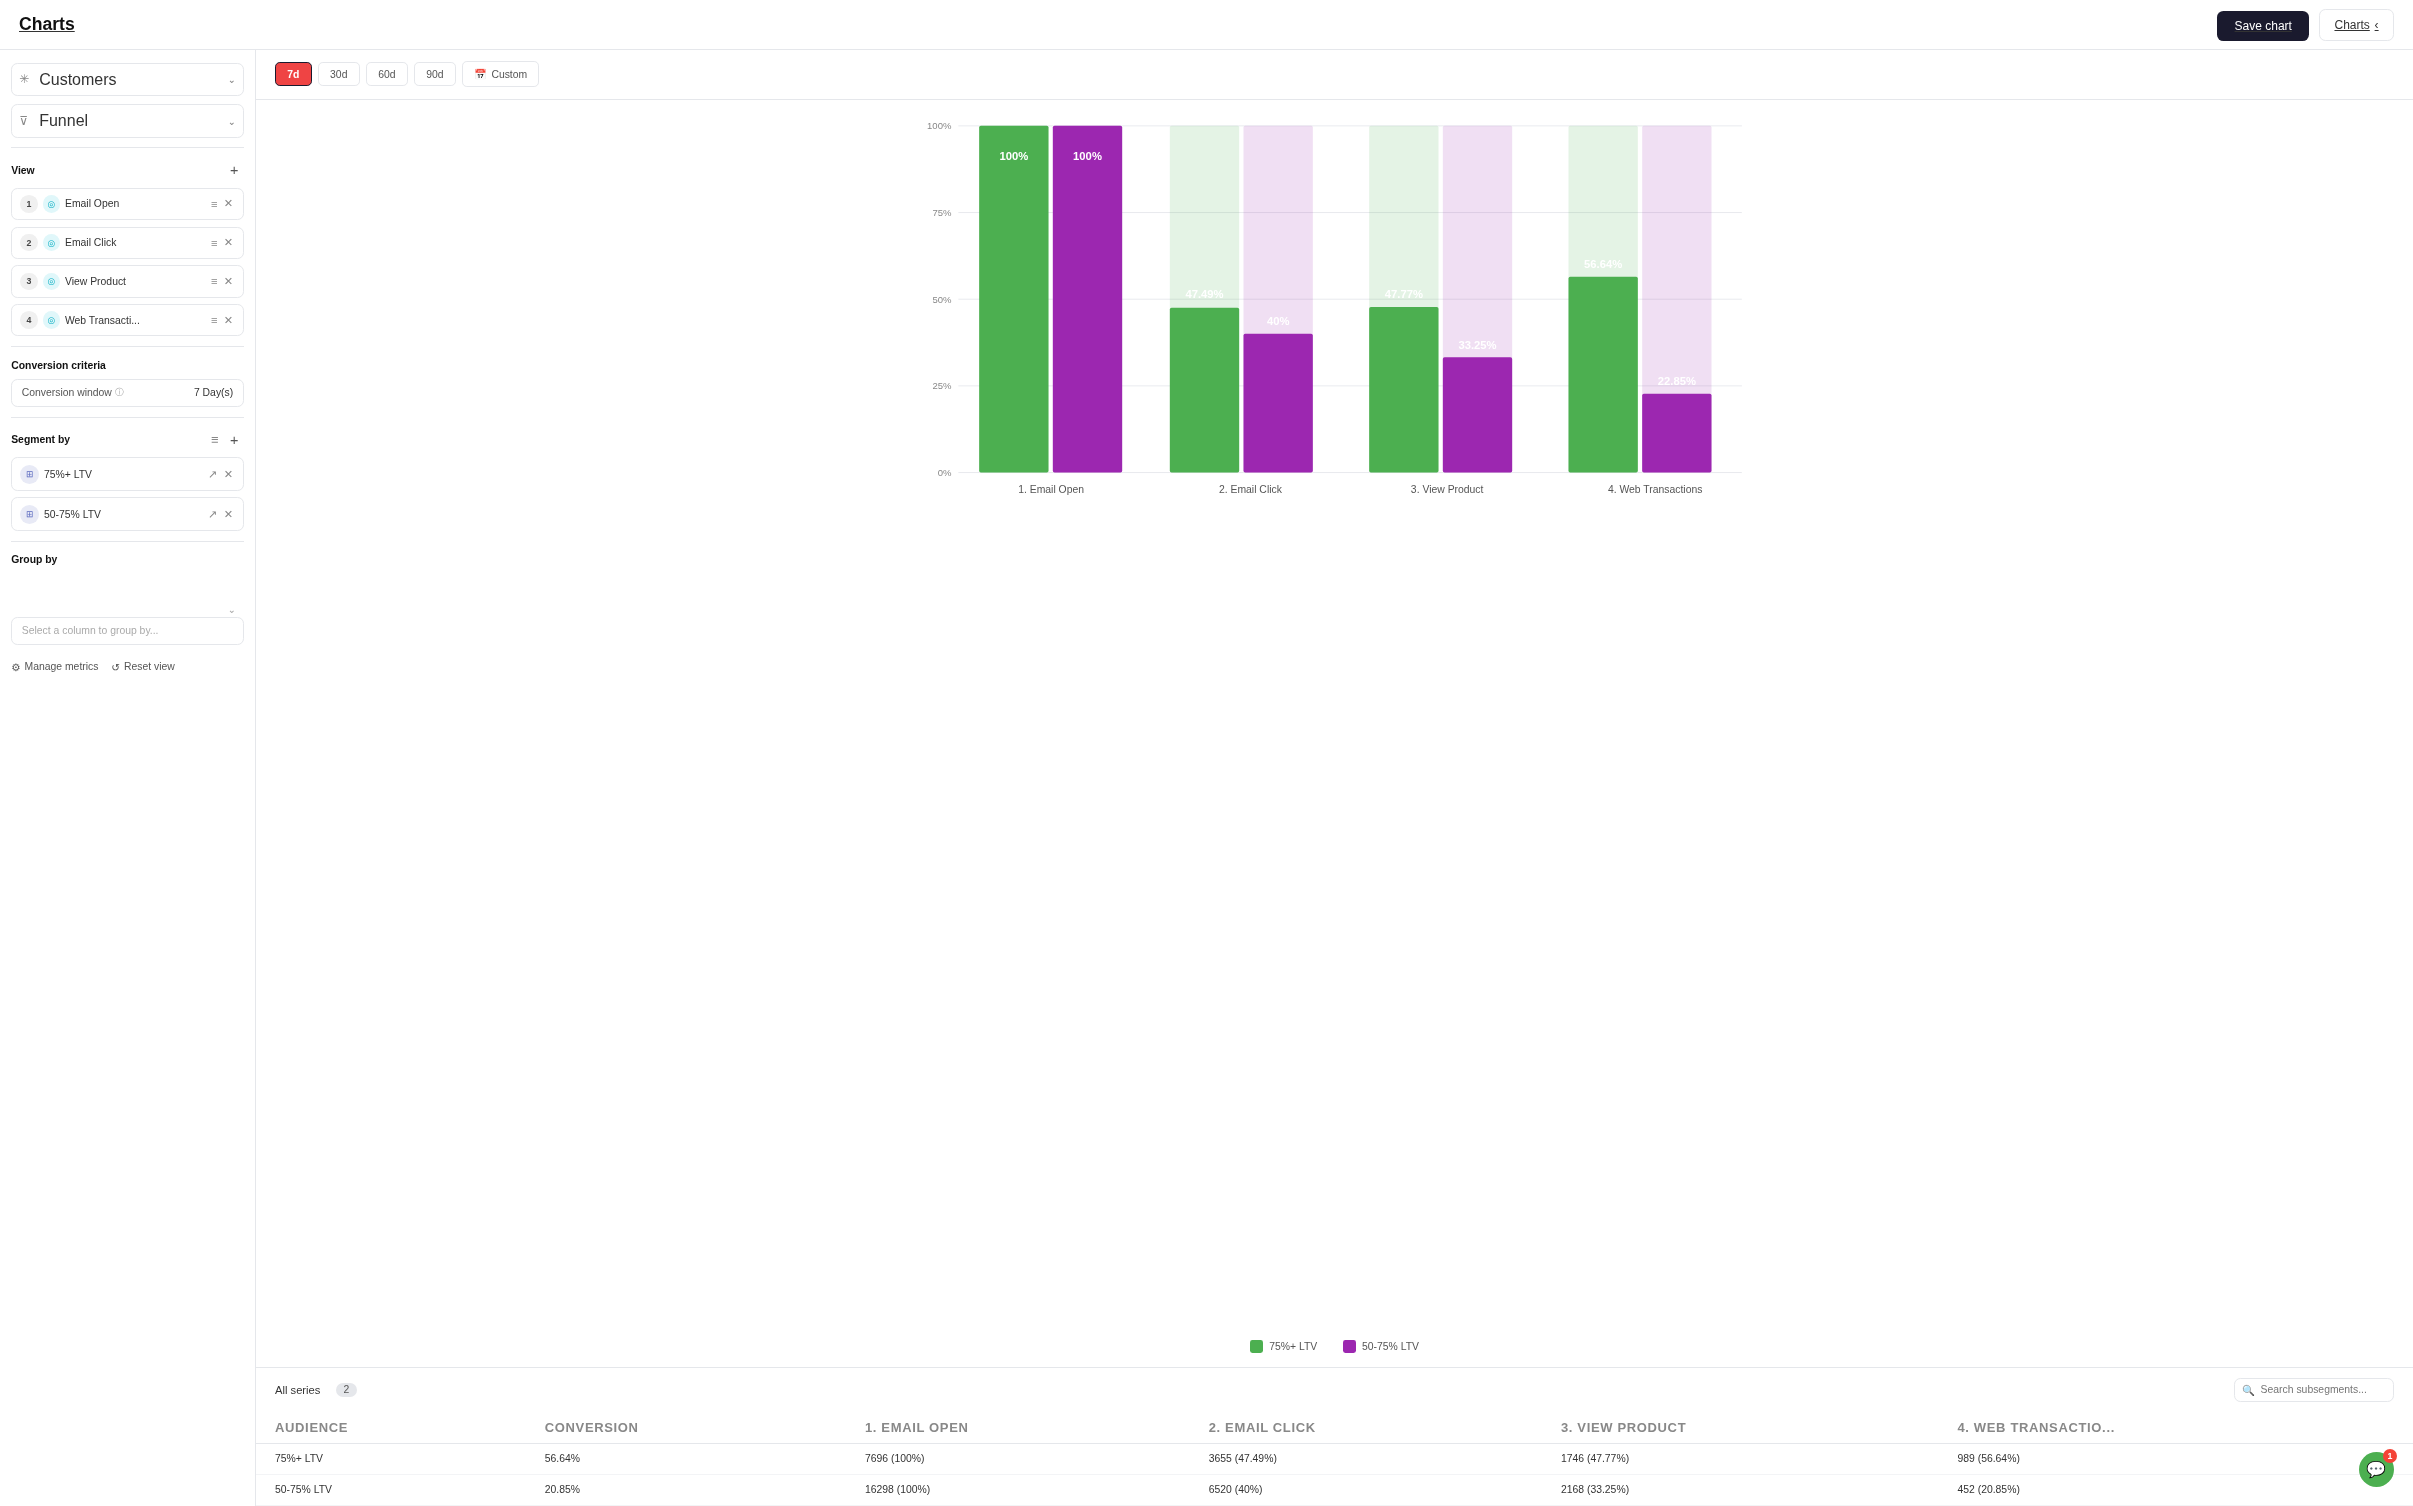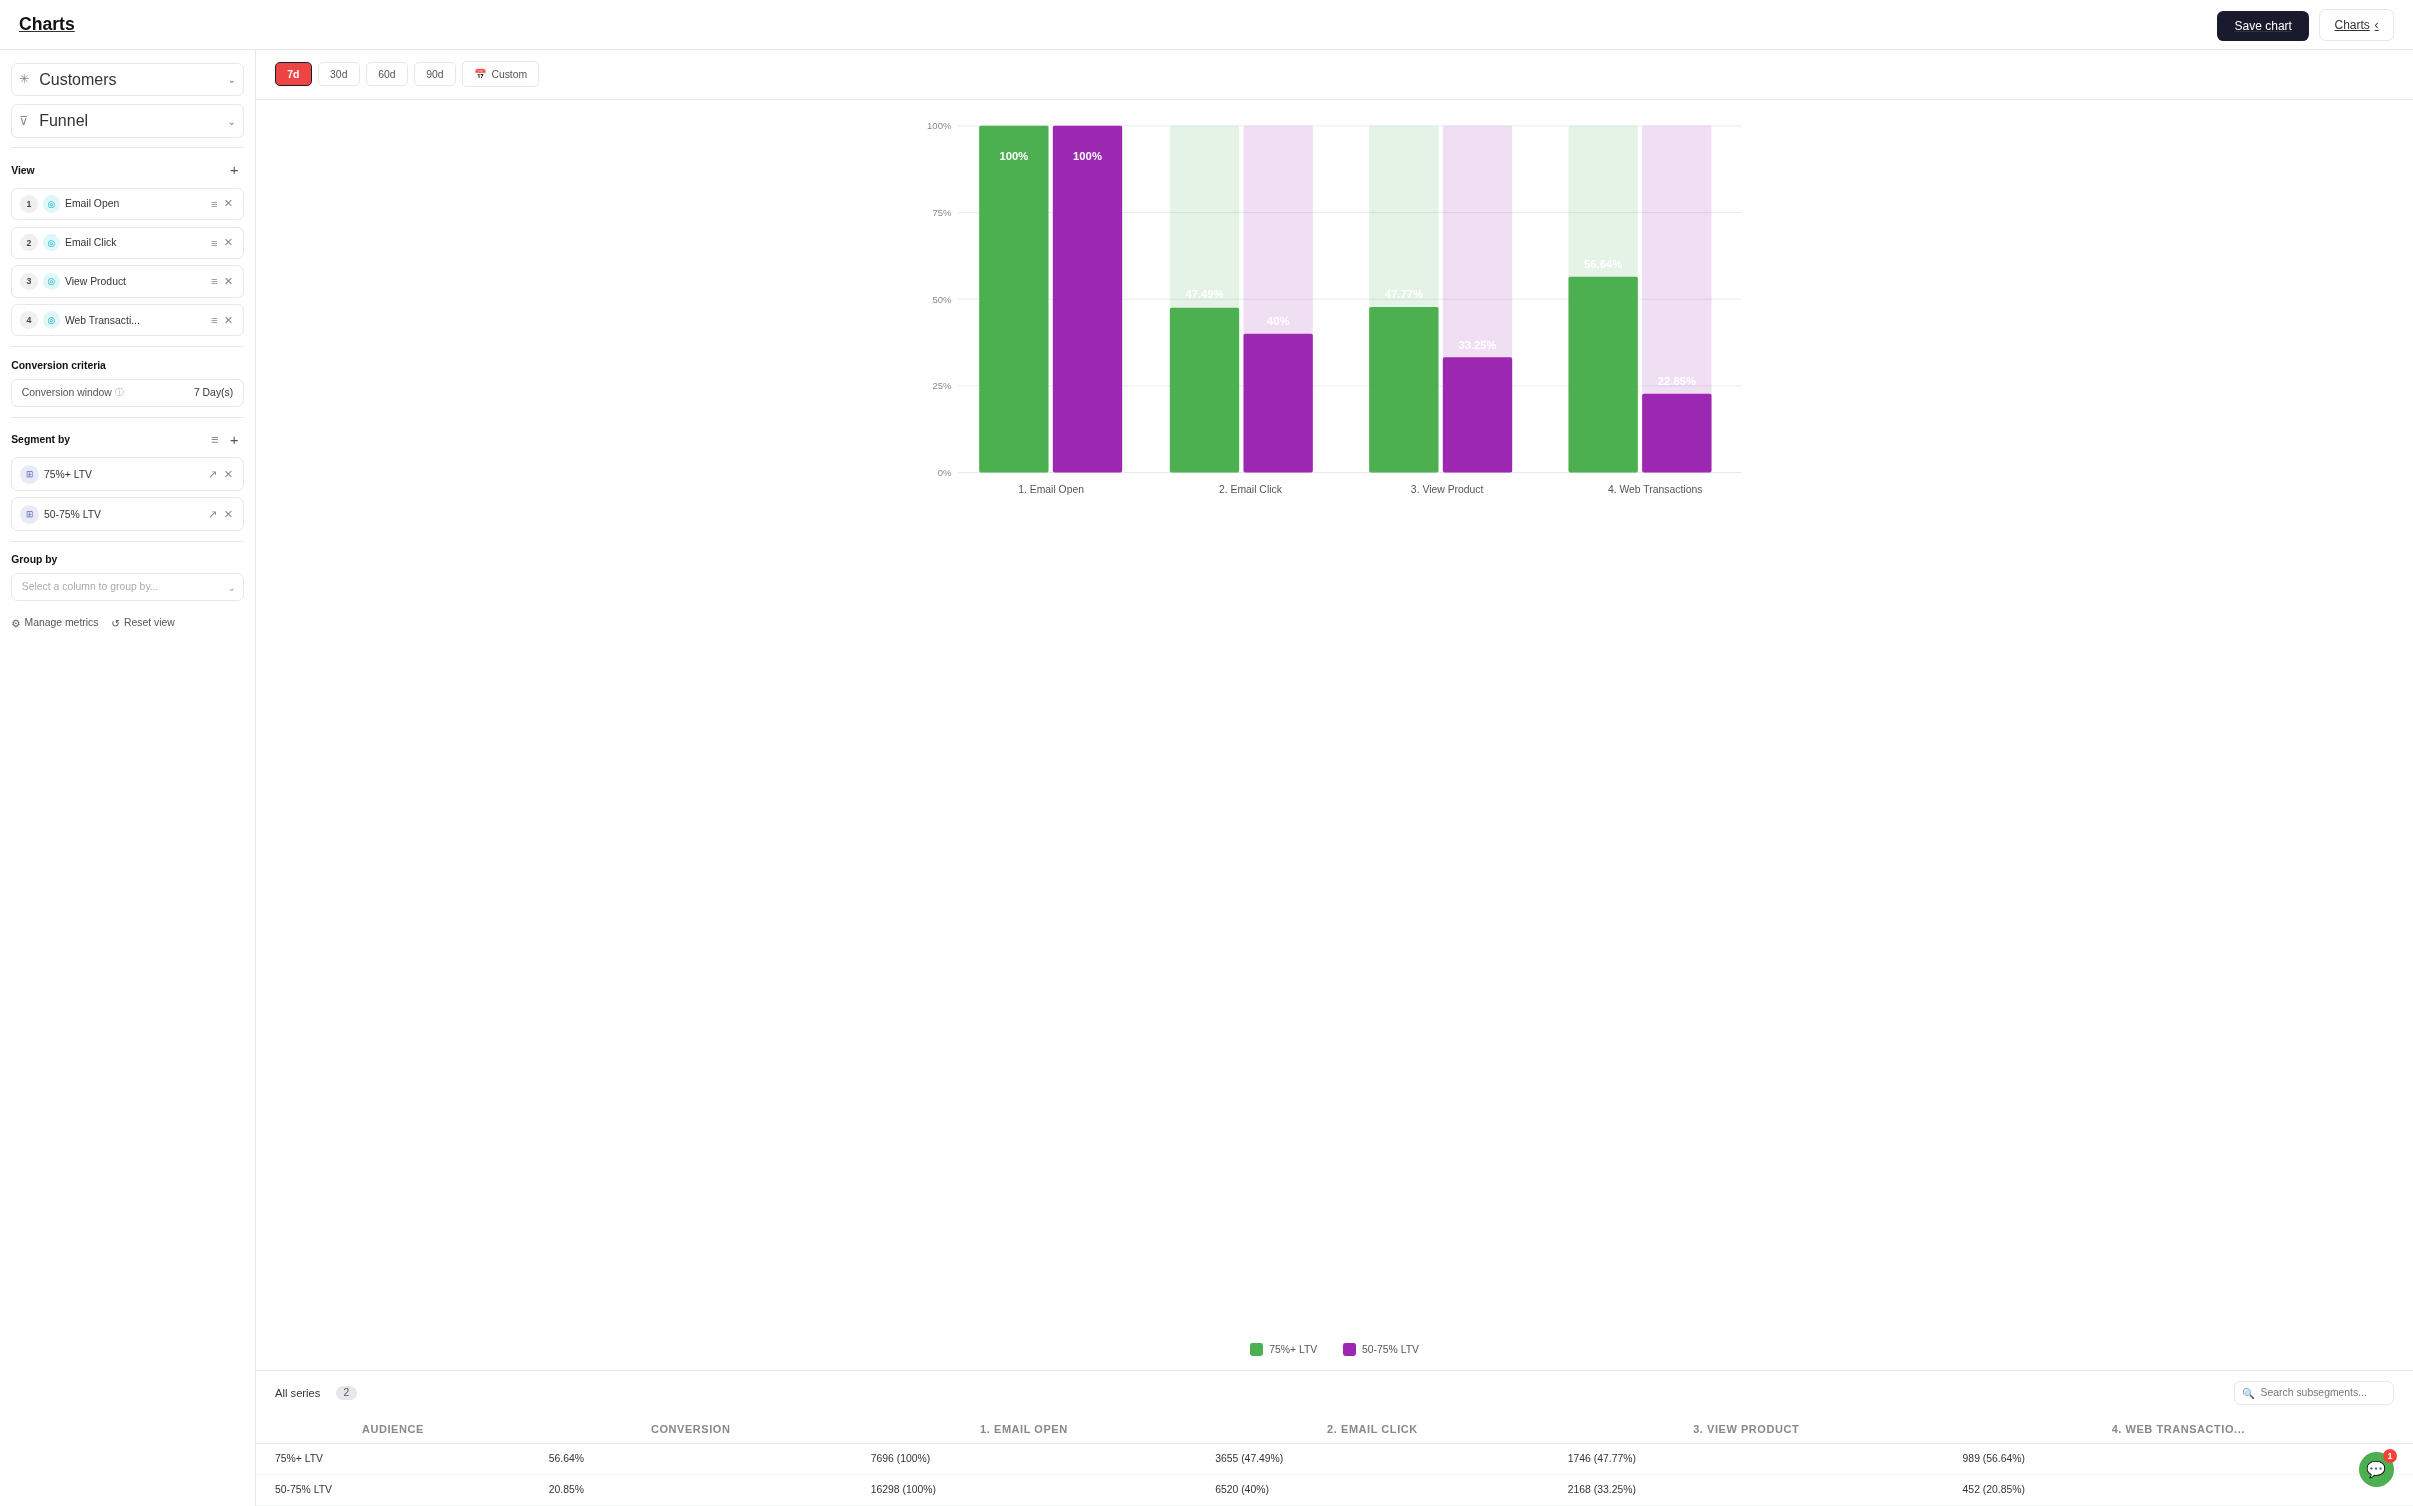--- a/index.html
+++ b/index.html
@@ -32,21 +32,21 @@
     .divider { width: 100%; height: 0.8px; background: #e5e7eb; margin: 9.6px 0; }
     .conv-criteria-label { font-size: 10.4px; color: #555; display: flex; align-items: center; gap: 3.2px; }
     .conv-criteria-row { display: flex; align-items: center; justify-content: space-between; border: 1.2px solid #e5e7eb; border-radius: 6.4px; padding: 7.2px 9.6px; margin-top: 6.4px; }
     .conv-window-val { font-size: 10.4px; color: #333; font-weight: 500; }
     .segment-add-btns { display: flex; gap: 4.8px; }
     .seg-item { display: flex; align-items: center; gap: 4.8px; border: 1.2px solid #e5e7eb; border-radius: 6.4px; padding: 6.4px 8px; margin-bottom: 6.4px; }
     .seg-icon { width: 19px; height: 19px; border-radius: 50%; background: #e8eaf6; display: flex; align-items: center; justify-content: center; font-size: 8.8px; color: #5c6bc0; flex-shrink: 0; }
     .seg-select { border: none; background: none; font-size: 10.4px; flex: 1; cursor: pointer; appearance: none; color: #333; }
     .seg-actions { display: flex; gap: 3.2px; margin-left: auto; }
     .group-by-select-wrap { position: relative; margin-top: 6.4px; }
-    .group-by-select { width: 100%; border: 1.2px solid #e5e7eb; border-radius: 6.4px; padding: 7.2px 25.6px 7.2px 9.6px; font-size: 10.4px; appearance: none; background: #fff; color: #aaa; cursor: pointer; }
+    .group-by-select { width: 100%; border: 1.2px solid #e5e7eb; border-radius: 6.4px; padding: 7.2px 25.6px 7.2px 9.6px; font-size: 10.4px; appearance: none; background: #fff; color: #aaa; cursor: pointer; margin-top: 44px; }
     .bottom-actions { display: flex; gap: 12.8px; margin-top: 16px; }
     .bottom-btn { background: none; border: none; cursor: pointer; font-size: 10.4px; color: #555; display: flex; align-items: center; gap: 4px; }
 
     
     .content-area { flex: 1; overflow-y: auto; padding: 0; display: flex; flex-direction: column; }
 
     
     .chart-controls { display: flex; align-items: center; gap: 6.4px; padding: 11.2px 19px; border-bottom: 0.8px solid #e5e7eb; }
     .time-btn { border: 1.2px solid #e5e7eb; background: #fff; border-radius: 4.8px; padding: 5.6px 11.2px; font-size: 10.4px; cursor: pointer; color: #555; }
     .time-btn.active { background: #ef4444; color: #fff; border-color: #1a1a2e; font-weight: 600; }
@@ -64,21 +64,21 @@
 
     
     .table-section { border-top: 0.8px solid #e5e7eb; margin-top: 6.4px; }
     .table-header-row { display: flex; align-items: center; justify-content: space-between; padding: 9.6px 19px; }
     .all-series-badge { display: flex; align-items: center; gap: 16px; font-size: 11.2px; font-weight: 500; }
     .series-count { background: #e5e7eb; border-radius: 16px; padding: 1.6px 7.2px; font-size: 10.4px; color: #555; }
     .search-wrap { position: relative; }
     .search-input { border: 1.2px solid #e5e7eb; border-radius: 6.4px; padding: 5.6px 9.6px 5.6px 25.6px; font-size: 10.4px; color: #aaa; width: 160px; }
     .search-icon-pos { position: absolute; left: 8px; top: 50%; transform: translateY(-50%); color: #aaa; font-size: 10.4px; }
     .data-table { width: 100%; border-collapse: collapse; }
-    .data-table th { text-align: center; padding: 8px 19px; font-size: 11px; font-weight: 600; color: #888; letter-spacing: 0.05em; border-bottom: 0.8px solid #e5e7eb; margin-top: 48px; }
+    .data-table th { text-align: left; padding: 8px 19px; font-size: 13px; font-weight: 600; color: #888; letter-spacing: 0.05em; border-bottom: 0.8px solid #e5e7eb; margin-top: 48px; }
     .data-table td { padding: 9.6px 19px; font-size: 10.4px; color: #333; border-bottom: 0.8px solid #f3f4f6; }
 
     
     .notif-badge { position: fixed; bottom: 19px; right: 19px; width: 35px; height: 35px; background: #4caf50; border-radius: 50%; display: flex; align-items: center; justify-content: center; cursor: pointer; }
     .notif-badge .count { position: absolute; top: -3.2px; right: -3.2px; background: #f44336; color: #fff; border-radius: 50%; width: 14.4px; height: 14.4px; font-size: 8.8px; display: flex; align-items: center; justify-content: center; font-weight: 700; }
   </style>
 </head>
 <body>
 
 <div class="header">

